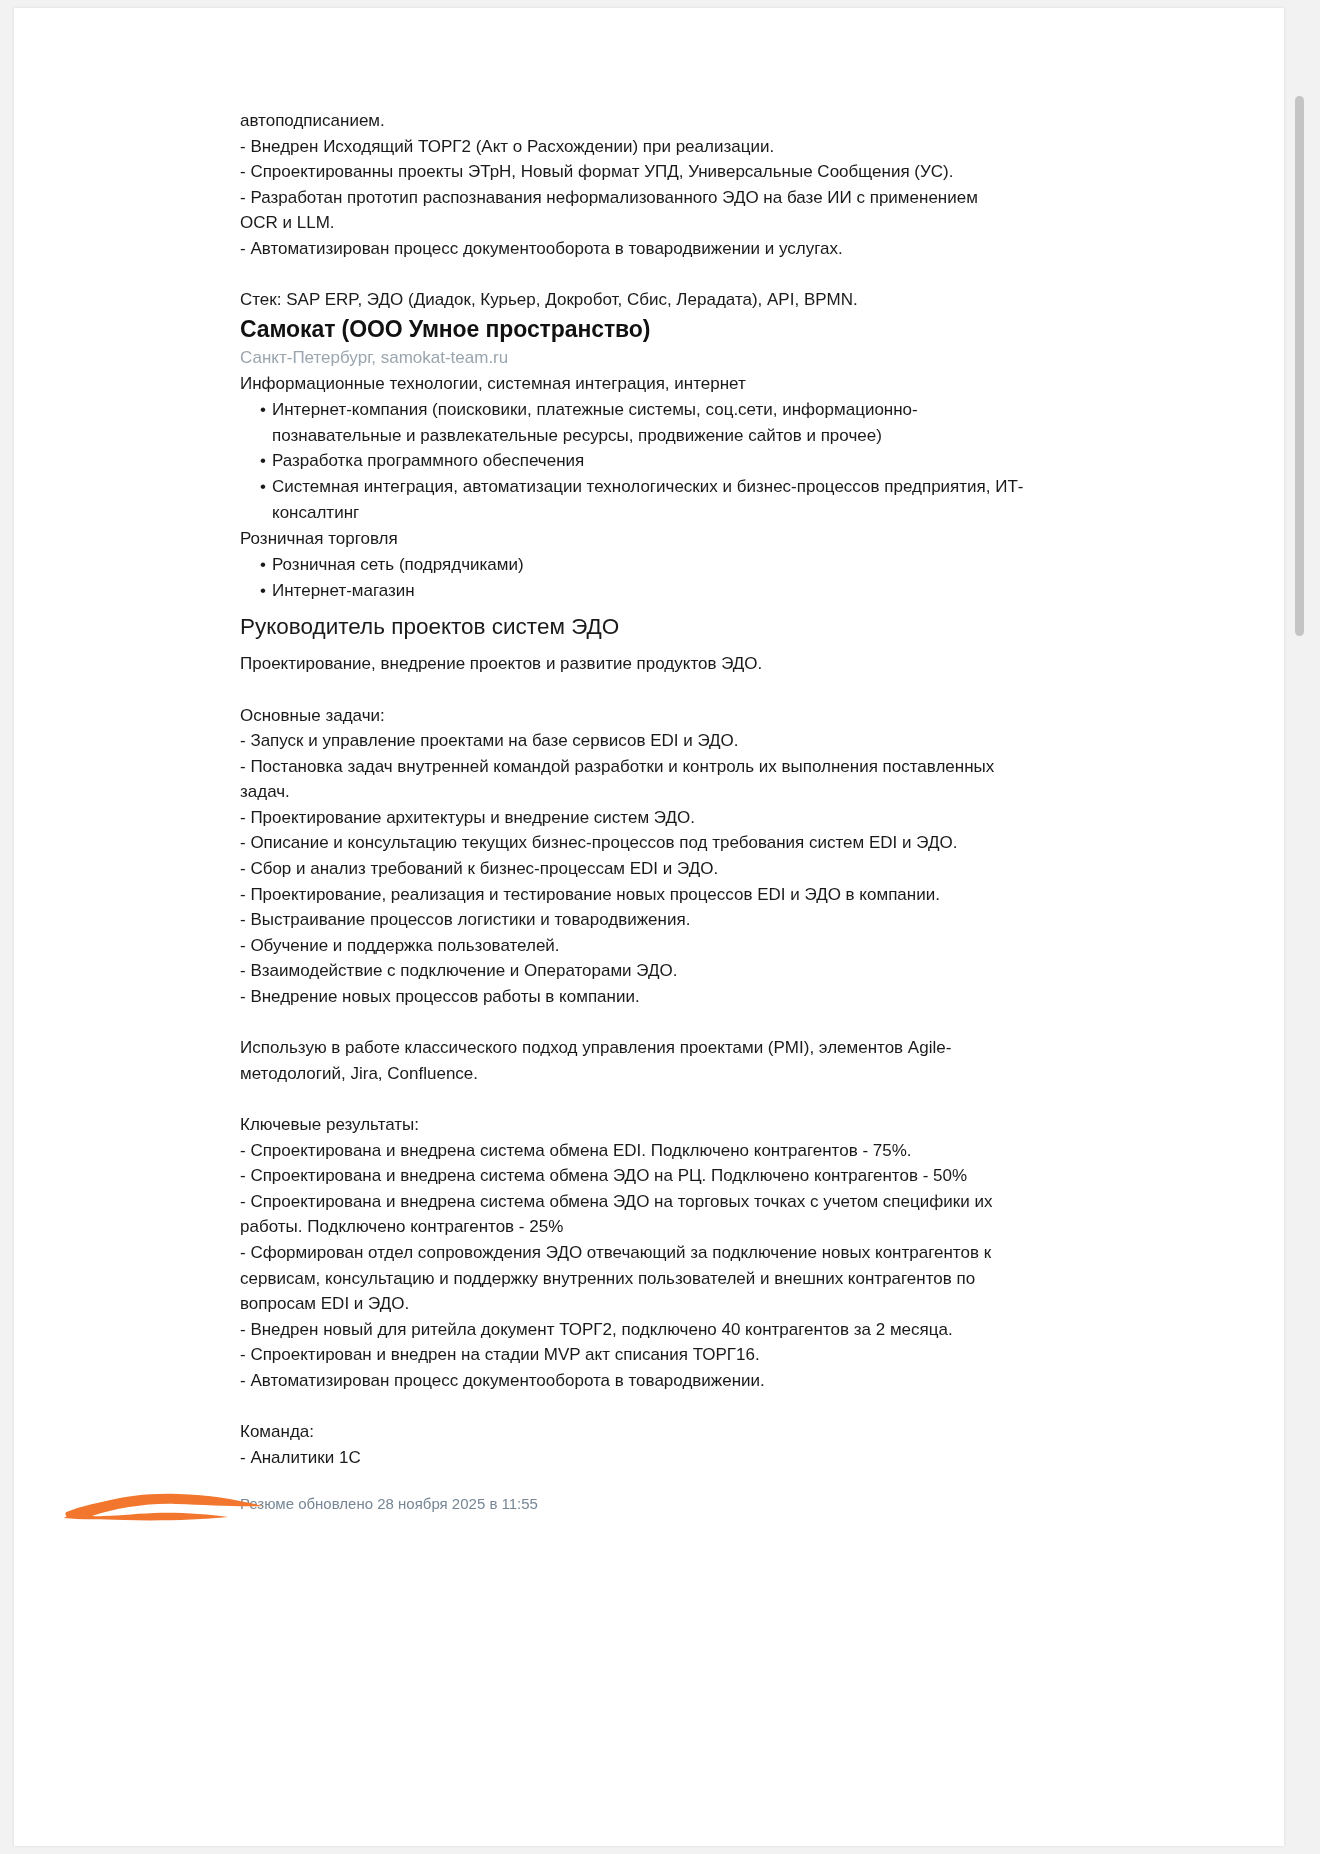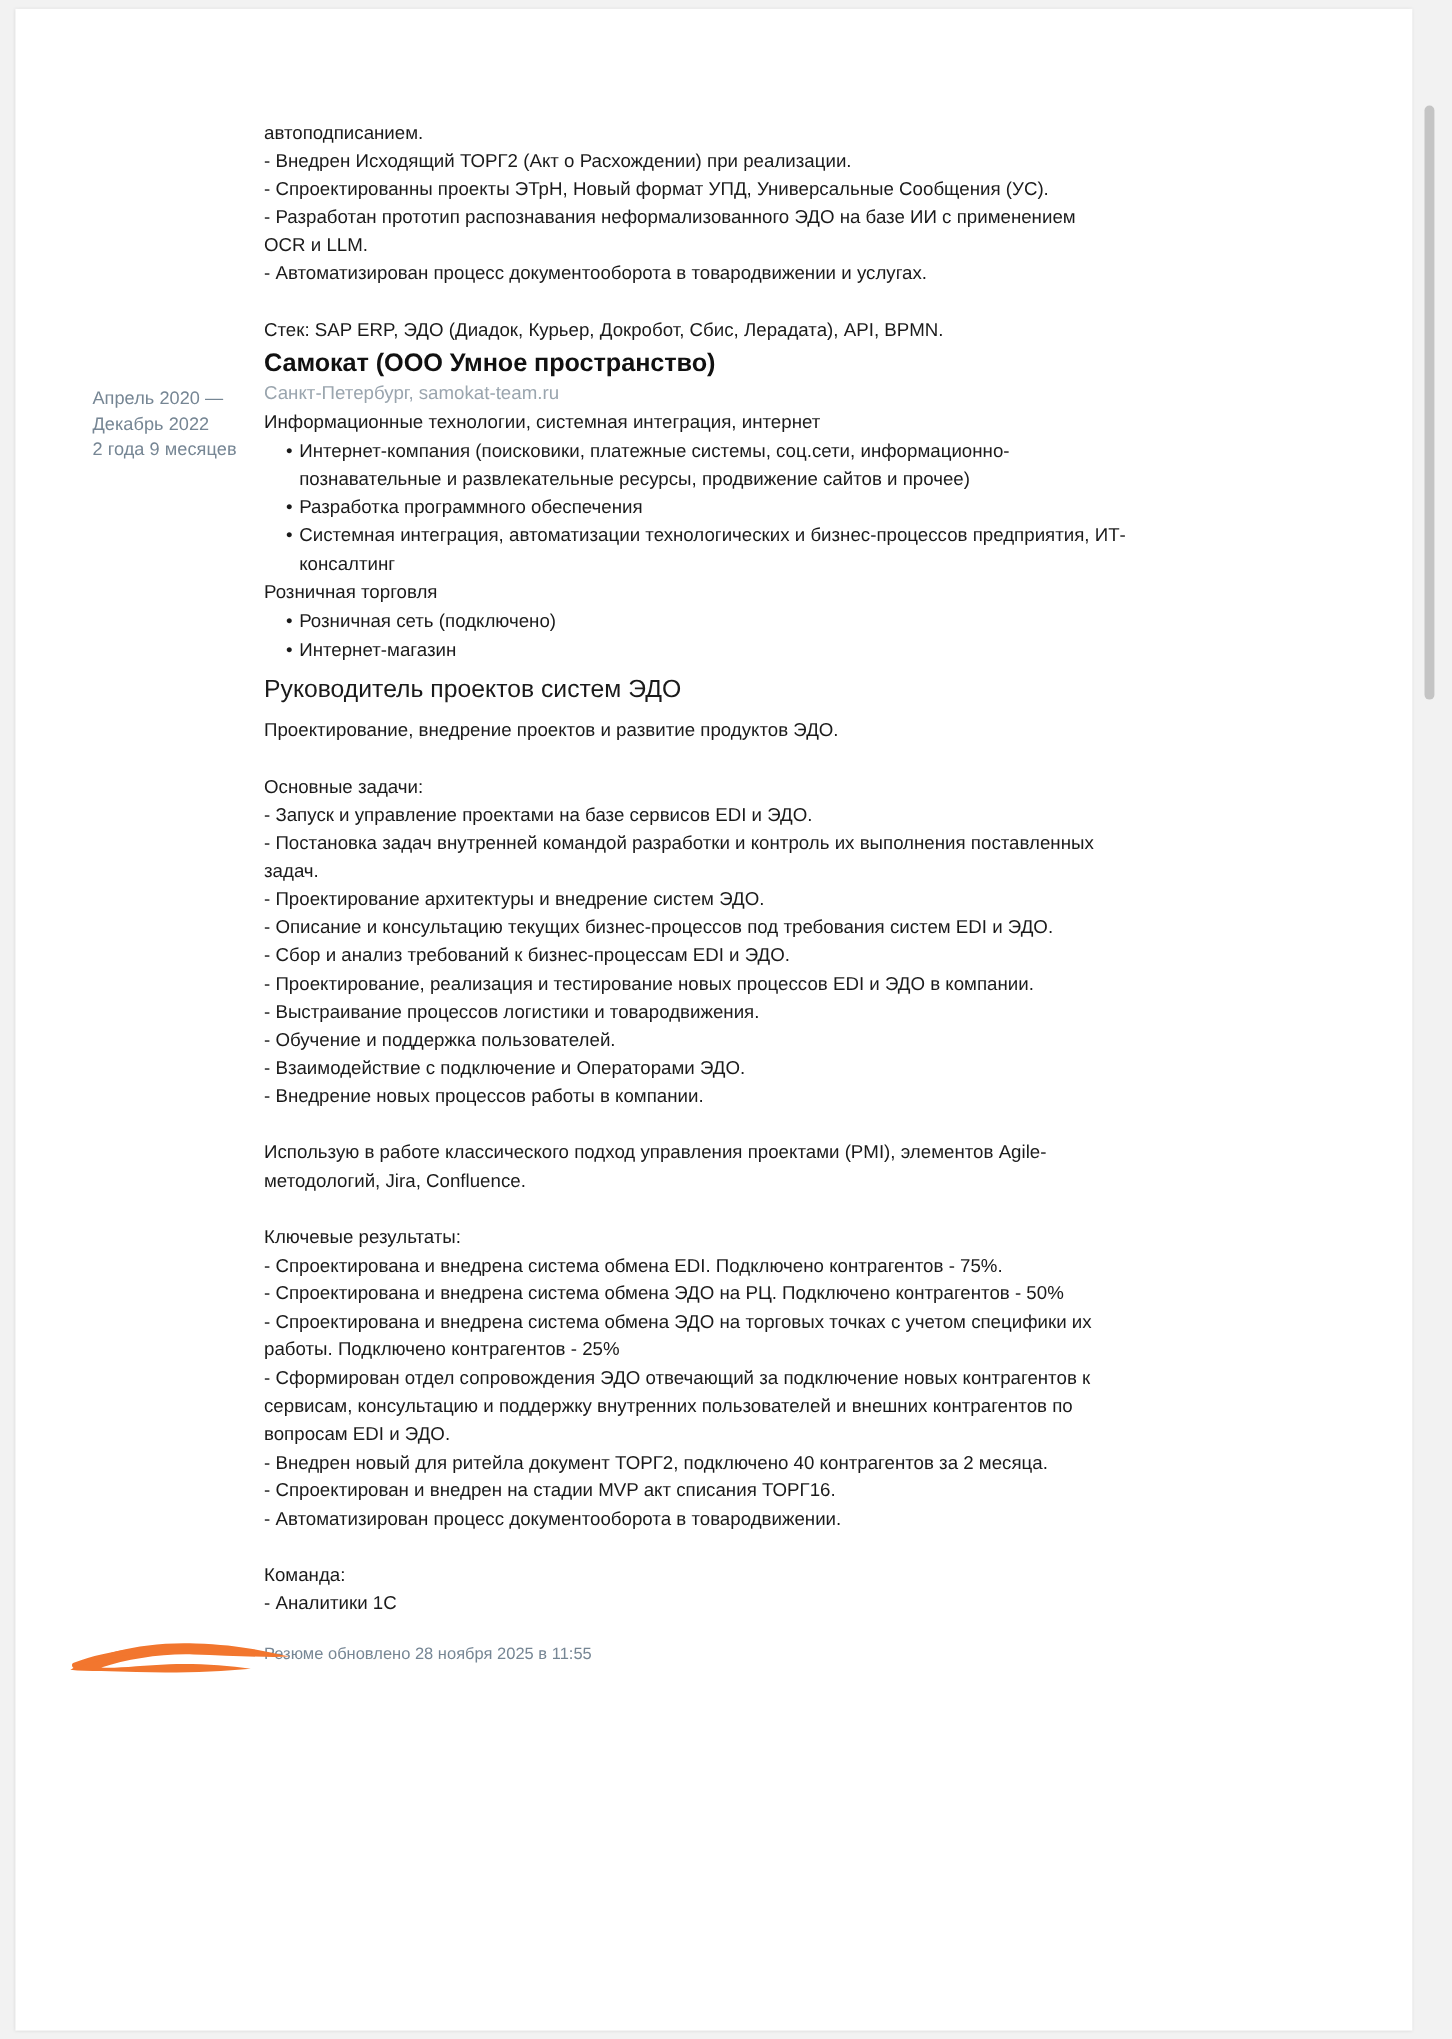--- a/index.html
+++ b/index.html
@@ -169,21 +169,21 @@
 
         <div class="industry-head">Информационные технологии, системная интеграция, интернет</div>
         <ul class="ind-list">
           <li><span class="b">•</span><span>Интернет-компания (поисковики, платежные системы, соц.сети, информационно-познавательные и развлекательные ресурсы, продвижение сайтов и прочее)</span></li>
           <li><span class="b">•</span><span>Разработка программного обеспечения</span></li>
           <li><span class="b">•</span><span>Системная интеграция,  автоматизации технологических и бизнес-процессов предприятия, ИТ-консалтинг</span></li>
         </ul>
 
         <div class="industry-head">Розничная торговля</div>
         <ul class="ind-list">
-          <li><span class="b">•</span><span>Розничная сеть (подключено)</span></li>
+          <li><span class="b">•</span><span>Розничная сеть (подрядчиками)</span></li>
           <li><span class="b">•</span><span>Интернет-магазин</span></li>
         </ul>
 
         <div class="position-title">Руководитель проектов систем ЭДО</div>
 
         <div class="desc-block">
           <p class="para">Проектирование, внедрение проектов и развитие продуктов ЭДО.</p>
           <div class="blank-line"></div>
 
           <p class="para">Основные задачи:</p>
@@ -211,25 +211,20 @@
           <p class="para">- Спроектирован и внедрен на стадии MVP акт списания ТОРГ16.</p>
           <p class="para">- Автоматизирован процесс документооборота в товародвижении.</p>
 
           <div class="blank-line"></div>
           <p class="para">Команда:</p>
           <p class="para">- Аналитики 1С</p>
         </div>
 
       </div>
 
-      <div class="date-col">
-        <div>Апрель 2020 —</div>
-        <div>Декабрь 2022</div>
-        <div>2 года 9 месяцев</div>
-      </div>
 
       <div class="footer-note">Резюме обновлено 28 ноября 2025 в 11:55</div>
 
       <svg class="orange-mark" viewBox="0 0 215 44" xmlns="http://www.w3.org/2000/svg">
         <path d="M6 34 C28 20, 70 8, 120 10 C155 11, 180 16, 205 22 C182 23, 150 21, 118 20 C90 19, 58 24, 34 32 C48 33, 72 30, 96 29 C120 28, 148 30, 170 33 C140 36, 100 37, 66 36 C44 35, 22 36, 6 34 Z" fill="#f2762e"></path>
         <path d="M10 30 C40 18, 90 12, 140 15" stroke="#f2762e" stroke-width="5" fill="none" stroke-linecap="round"></path>
       </svg>
 
     </div>
   </div>

